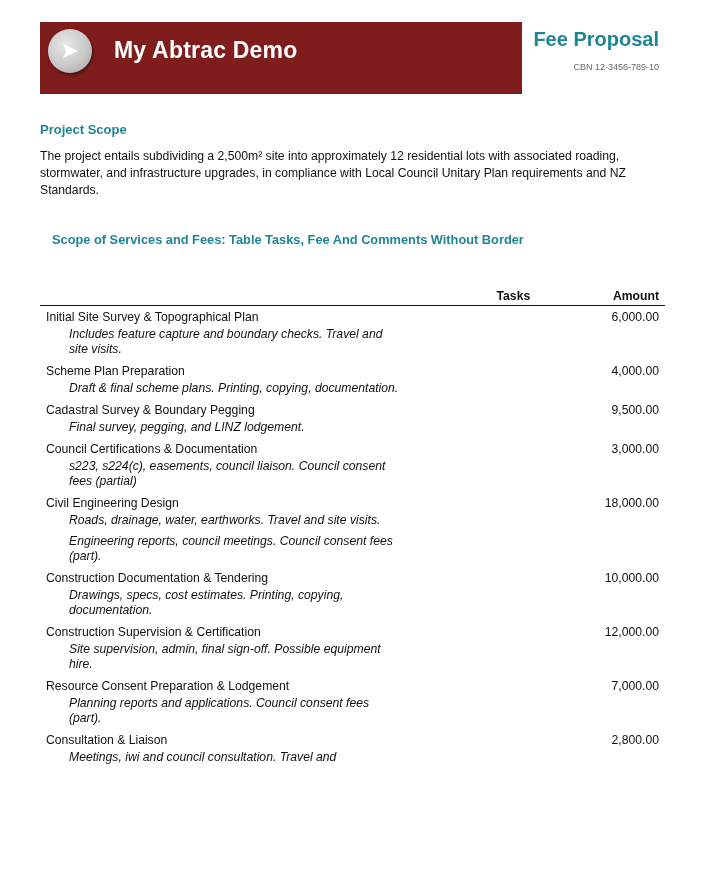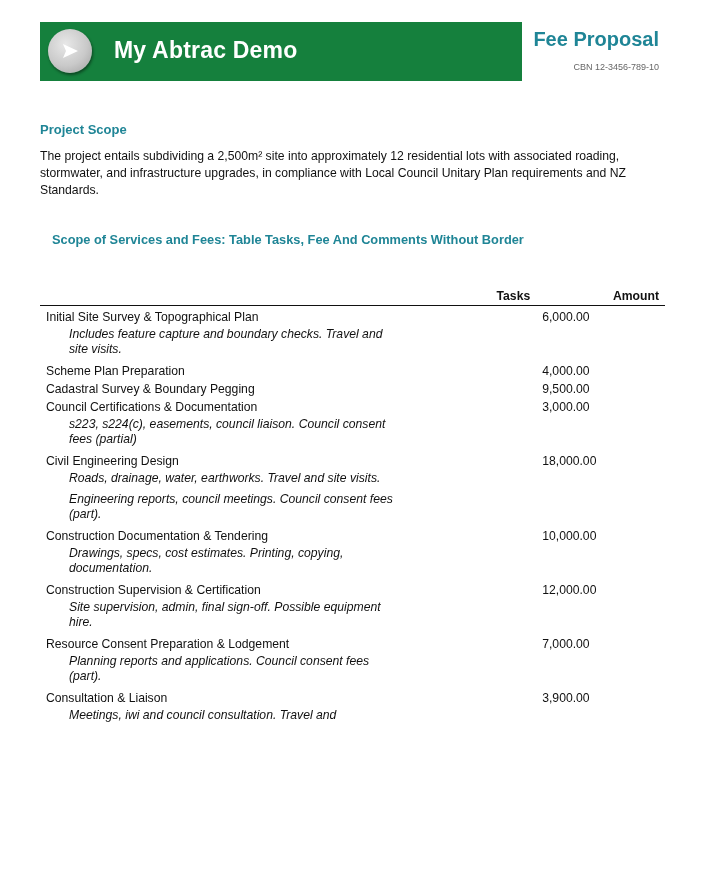--- a/index.html
+++ b/index.html
@@ -1,32 +1,32 @@
 <!DOCTYPE html>
 <html><head>
 <meta charset="utf-8">
 <style>
   html, body { margin: 0; padding: 0; background: #ffffff; }
   body { width: 707px; height: 879px; overflow: hidden; position: relative; font-family: "Liberation Sans", sans-serif; color: #111; }
-  .banner { position: absolute; left: 40px; top: 22px; width: 482px; height: 59px; background: #15803d; }
+  .banner { position: absolute; left: 40px; top: 22px; width: 482px; height: 72px; background: #7f1d1d; }
   .banner .logo { position: absolute; left: 8px; top: 7px; width: 44px; height: 44px; border-radius: 50%;
     background: radial-gradient(circle at 40% 35%, #e8e8e8 0%, #c9c9c9 55%, #9d9d9d 100%);
     box-shadow: 1px 2px 3px rgba(0,0,0,0.45); }
   .banner .logo svg { position: absolute; left: 12px; top: 12px; }
   .banner .title { position: absolute; left: 74px; top: 15px; font-size: 23px; font-weight: bold; color: #ffffff; letter-spacing: 0.2px; }
   .doc-type { position: absolute; right: 48px; top: 28px; font-size: 20px; font-weight: bold; color: #1f8596; }
   .cbn { position: absolute; right: 48px; top: 62px; font-size: 9px; color: #666; }
   .h2 { position: absolute; left: 40px; font-family: "Liberation Sans", sans-serif; font-weight: bold; color: #1f8596; font-size: 13px; }
   .para { position: absolute; left: 40px; top: 148px; width: 630px; font-size: 12.2px; line-height: 17px; color: #111; }
   table.fees { position: absolute; left: 40px; top: 287px; width: 625px; border-collapse: collapse; font-size: 12.2px; }
   table.fees th { font-weight: bold; padding: 2px 6px 2px 6px; border-bottom: 1.5px solid #111; height: 14px; }
   table.fees th.left { text-align: right; }
   table.fees th.right { text-align: right; }
   table.fees td.task { padding: 4px 6px 0 6px; vertical-align: top; }
-  table.fees td.amount { padding: 4px 6px 0 6px; text-align: left; vertical-align: top; }
+  table.fees td.amount { padding: 4px 6px 0 6px; text-align: right; vertical-align: top; }
   table.fees td.comment { padding: 3px 6px 3px 29px; font-style: italic; line-height: 15px; }
   .comment-inner { width: 330px; }
 </style>
 </head>
 <body>
 
 <div class="banner">
   <div class="logo">
     <svg width="20" height="20" viewBox="0 0 20 20">
       <polygon points="3,3 18,10 3,17 6,10" fill="#ffffff"></polygon>
@@ -58,22 +58,32 @@
       <tr>
         <td class="comment" colspan="2">
           <div class="comment-inner">Includes feature capture and boundary checks. Travel and site visits.</div>
         </td>
       </tr>
       <tr>
         <td class="task">Scheme Plan Preparation</td>
         <td class="amount">4,000.00</td>
       </tr>
       <tr>
+        <td class="comment" colspan="2">
+          <div class="comment-inner">Draft &amp; final scheme plans. Printing, copying, documentation.</div>
+        </td>
+      </tr>
+      <tr>
         <td class="task">Cadastral Survey &amp; Boundary Pegging</td>
         <td class="amount">9,500.00</td>
+      </tr>
+      <tr>
+        <td class="comment" colspan="2">
+          <div class="comment-inner">Final survey, pegging, and LINZ lodgement.</div>
+        </td>
       </tr>
       <tr>
         <td class="task">Council Certifications &amp; Documentation</td>
         <td class="amount">3,000.00</td>
       </tr>
       <tr>
         <td class="comment" colspan="2">
           <div class="comment-inner">s223, s224(c), easements, council liaison. Council consent fees (partial)</div>
         </td>
       </tr>
@@ -113,21 +123,21 @@
         <td class="task">Resource Consent Preparation &amp; Lodgement</td>
         <td class="amount">7,000.00</td>
       </tr>
       <tr>
         <td class="comment" colspan="2">
           <div class="comment-inner">Planning reports and applications. Council consent fees (part).</div>
         </td>
       </tr>
       <tr>
         <td class="task">Consultation &amp; Liaison</td>
-        <td class="amount">3,900.00</td>
+        <td class="amount">2,800.00</td>
       </tr>
       <tr>
         <td class="comment" colspan="2">
           <div class="comment-inner">Meetings, iwi and council consultation. Travel and</div>
         </td>
       </tr>
     </tbody>
 </table>
 
 </body></html>

